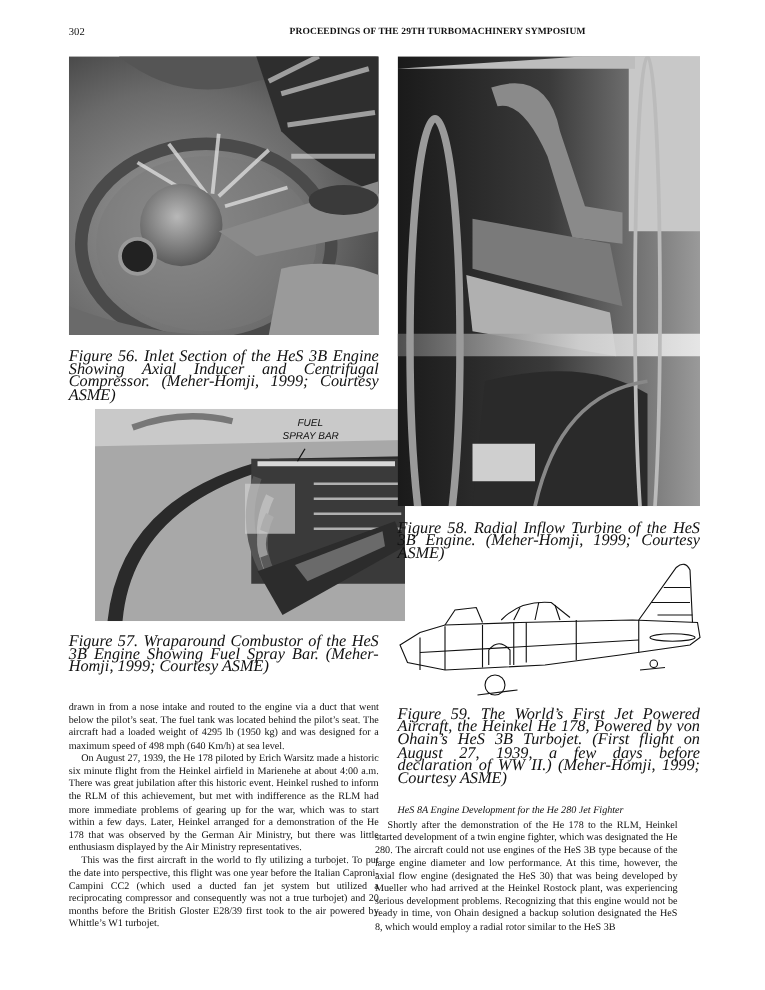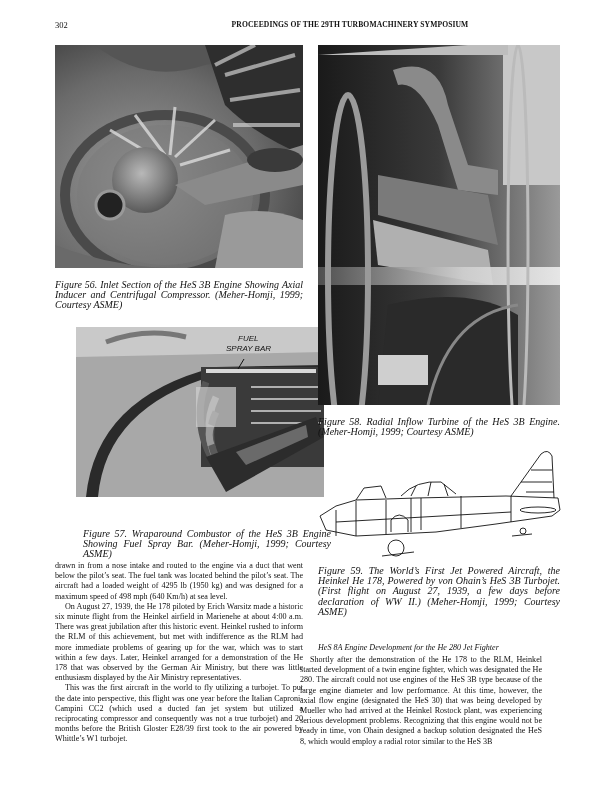--- a/index.html
+++ b/index.html
@@ -3,21 +3,21 @@
 <meta charset="utf-8">
 <style>
   html, body { margin: 0; padding: 0; background: #ffffff; }
   body { width: 612px; height: 792px; position: relative; overflow: hidden;
          font-family: "Liberation Serif", "DejaVu Serif", serif; color: #111; }
   .page-number { position: absolute; left: 55px; top: 20px; font-size: 8.5px; }
   .running-head { position: absolute; left: 0; width: 612px; top: 20px; text-align: center;
                   font-size: 7.6px; font-weight: bold; letter-spacing: 0.1px; padding-left: 44px; }
   .figure { position: absolute; overflow: hidden; }
   .figure svg { display: block; width: 100%; height: 100%; }
-  .caption { position: absolute; font-size: 10px; line-height: 10.2px; font-style: italic;
+  .caption { position: absolute; font-size: 13px; line-height: 10.2px; font-style: italic;
              text-align: justify; }
   .body-text { position: absolute; font-size: 8.1px; line-height: 10.2px; text-align: justify; margin-top: 29px; }
   .body-text p { margin: 0; }
   .body-text p.indent { text-indent: 10px; }
   .heading { position: absolute; font-size: 8.1px; font-style: italic; margin-top: 29px; }
 </style>
 </head>
 <body>
 
 <div class="page-number">302</div>
@@ -85,21 +85,21 @@
       <path d="M135 118 A30 30 0 0 1 135 98" stroke="#9a9a9a"></path>
     </g>
     <rect x="120" y="60" width="40" height="40" fill="#d0d0d0" opacity="0.7"></rect>
     <path d="M130 130 L240 90 L248 110 L150 165 Z" fill="#2c2c2c"></path>
     <path d="M160 125 L230 98 L232 110 L170 138 Z" fill="#6a6a6a"></path>
     <line x1="168" y1="32" x2="162" y2="42" stroke="#111" stroke-width="1"></line>
     <text x="162" y="14" font-size="8" font-style="italic" fill="#111" font-family="Liberation Sans, sans-serif">FUEL</text>
     <text x="150" y="24" font-size="8" font-style="italic" fill="#111" font-family="Liberation Sans, sans-serif">SPRAY BAR</text>
   </svg>
 </div>
-<div class="caption" style="left:55px;top:529px;width:248px;margin-left:28px;">Figure 57. Wraparound Combustor of the HeS 3B Engine Showing Fuel Spray Bar. (Meher-Homji, 1999; Courtesy ASME)</div>
+<div class="caption" style="left:55px;top:508px;width:248px;">Figure 57. Wraparound Combustor of the HeS 3B Engine Showing Fuel Spray Bar. (Meher-Homji, 1999; Courtesy ASME)</div>
 
 <div class="body-text" style="left:55px;top:532px;width:248px;">
   <p>drawn in from a nose intake and routed to the engine via a duct that went below the pilot’s seat. The fuel tank was located behind the pilot’s seat. The aircraft had a loaded weight of 4295 lb (1950 kg) and was designed for a maximum speed of 498 mph (640 Km/h) at sea level.</p>
   <p class="indent">On August 27, 1939, the He 178 piloted by Erich Warsitz made a historic six minute flight from the Heinkel airfield in Marienehe at about 4:00 a.m. There was great jubilation after this historic event. Heinkel rushed to inform the RLM of this achievement, but met with indifference as the RLM had more immediate problems of gearing up for the war, which was to start within a few days. Later, Heinkel arranged for a demonstration of the He 178 that was observed by the German Air Ministry, but there was little enthusiasm displayed by the Air Ministry representatives.</p>
   <p class="indent">This was the first aircraft in the world to fly utilizing a turbojet. To put the date into perspective, this flight was one year before the Italian Caproni-Campini CC2 (which used a ducted fan jet system but utilized a reciprocating compressor and consequently was not a true turbojet) and 20 months before the British Gloster E28/39 first took to the air powered by Whittle’s W1 turbojet.</p>
 </div>
 
 <div class="figure" style="left:318px;top:45px;width:242px;height:360px;">
   <svg viewBox="0 0 242 360" preserveAspectRatio="none">
     <defs>

